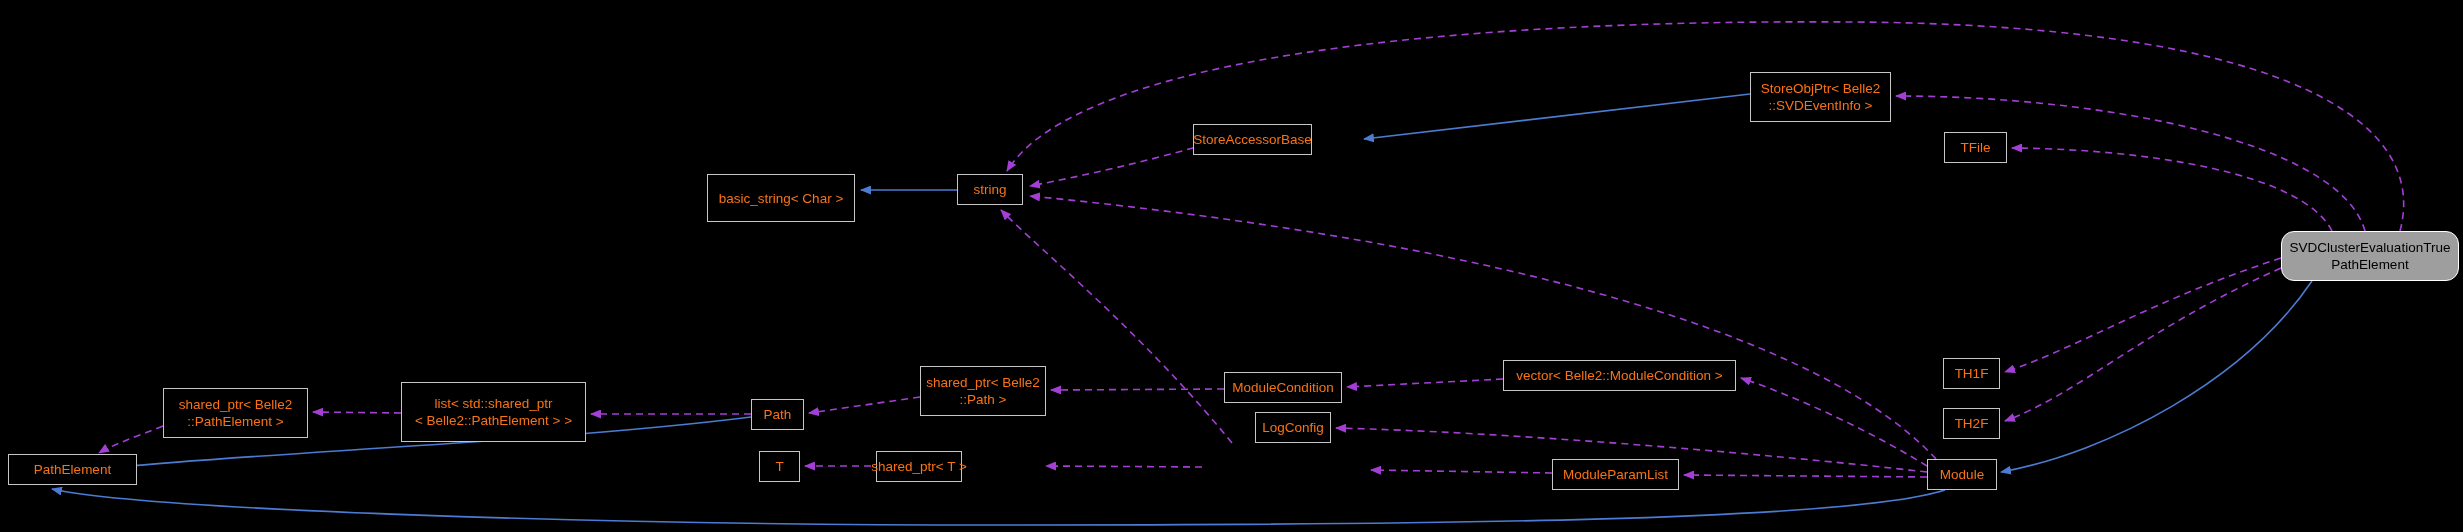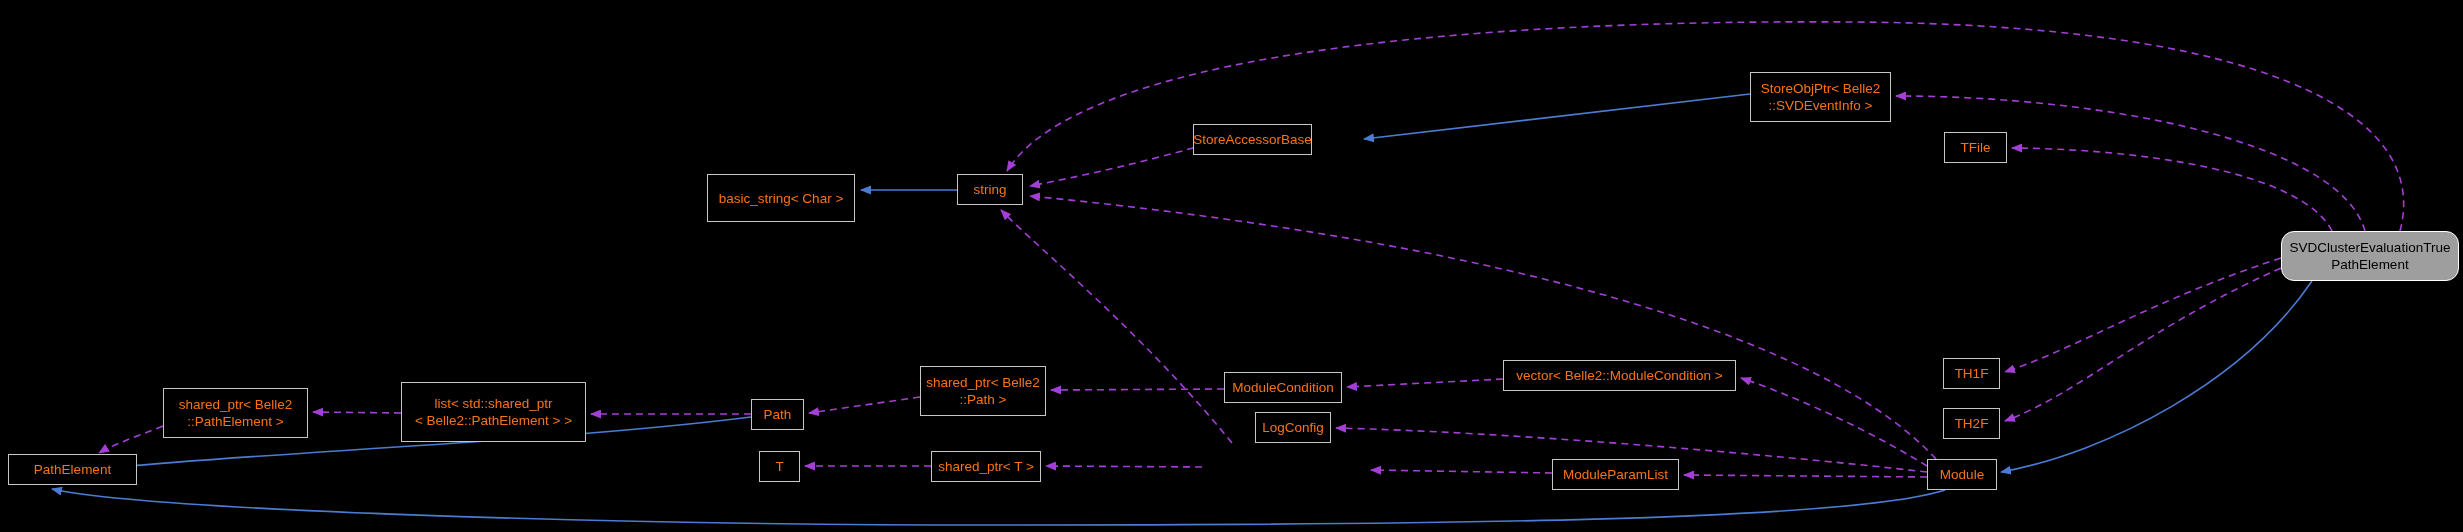--- a/index.html
+++ b/index.html
@@ -163,21 +163,21 @@
   </div>
 
   <div class="node" style="left:1943px;top:408px;width:57px;height:31px">
     <span>TH2F</span>
   </div>
 
   <div class="node" style="left:759px;top:451px;width:41px;height:31px">
     <span>T</span>
   </div>
 
-  <div class="node" style="left:931px;top:451px;width:110px;height:31px">
+  <div class="node" style="left:876px;top:451px;width:86px;height:31px">
     <span>shared_ptr&lt; T &gt;</span>
   </div>
 
 
   <div class="node" style="left:1552px;top:459px;width:127px;height:31px">
     <span>ModuleParamList</span>
   </div>
 
   <div class="node" style="left:1927px;top:459px;width:70px;height:31px">
     <span>Module</span>

